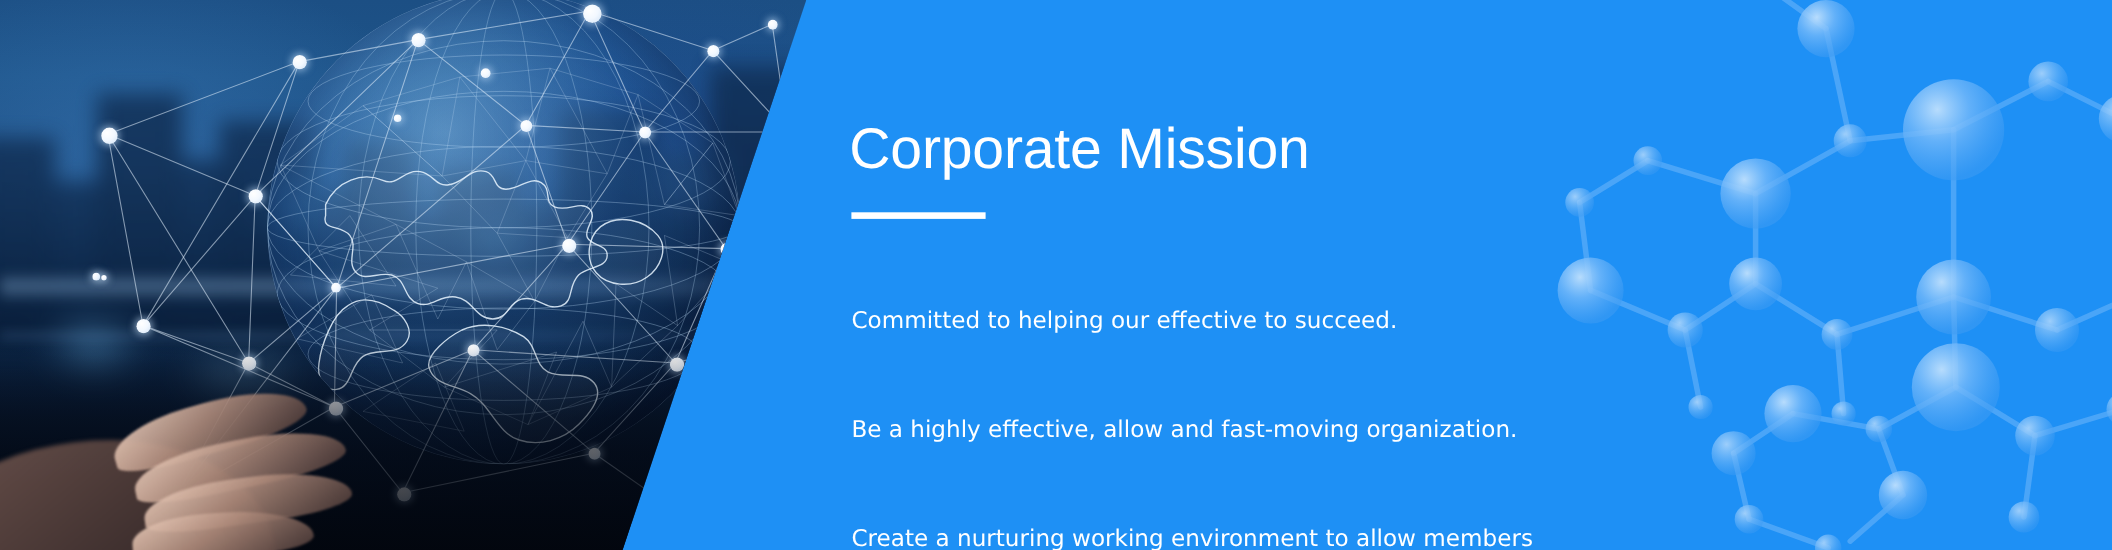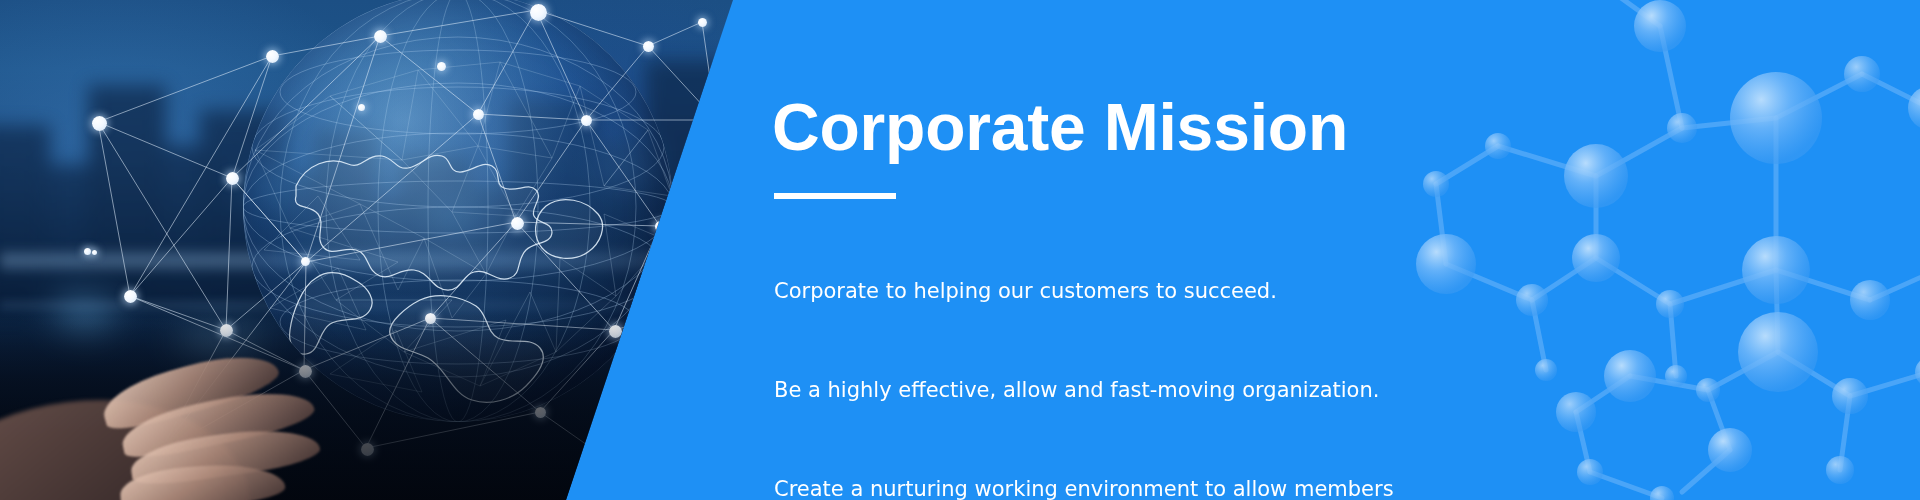--- a/index.html
+++ b/index.html
@@ -125,25 +125,25 @@
     position: absolute;
     left: 772px;
     top: 0;
     width: 1000px;
     height: 500px;
   }
 
   .page-title {
     position: absolute;
     left: 0;
-    top: 93px;
+    top: 109px;
     margin: 0;
     font-family: "Liberation Sans", sans-serif;
-    font-size: 66px;
-    font-weight: 700;
+    font-size: 52px;
+    font-weight: 400;
     line-height: 1.05;
     letter-spacing: -0.2px;
     color: #ffffff;
     white-space: nowrap;
   }
 
   .title-rule {
     position: absolute;
     left: 2px;
     top: 193px;
@@ -334,21 +334,21 @@
       <div class="finger" style="left:150px; bottom:24px;  width:165px; height:40px; transform:rotate(-4deg);"></div>
     </div>
   </div>
 
   <div class="content">
     <h1 class="page-title">Corporate Mission</h1>
 
     <div class="title-rule"></div>
 
     <div class="mission-lines">
-      <span class="mission-line">Corporate to helping our customers to succeed.</span>
+      <span class="mission-line">Committed to helping our effective to succeed.</span>
       <span class="mission-line">Be a highly effective, allow and fast-moving organization.</span>
       <span class="mission-line">Create a nurturing working environment to allow members</span>
       
     </div>
   </div>
 
   <div class="molecules">
     <svg width="640" height="500" viewBox="0 0 640 500">
       <defs>
         <radialGradient id="ball" cx="34%" cy="30%" r="70%">

